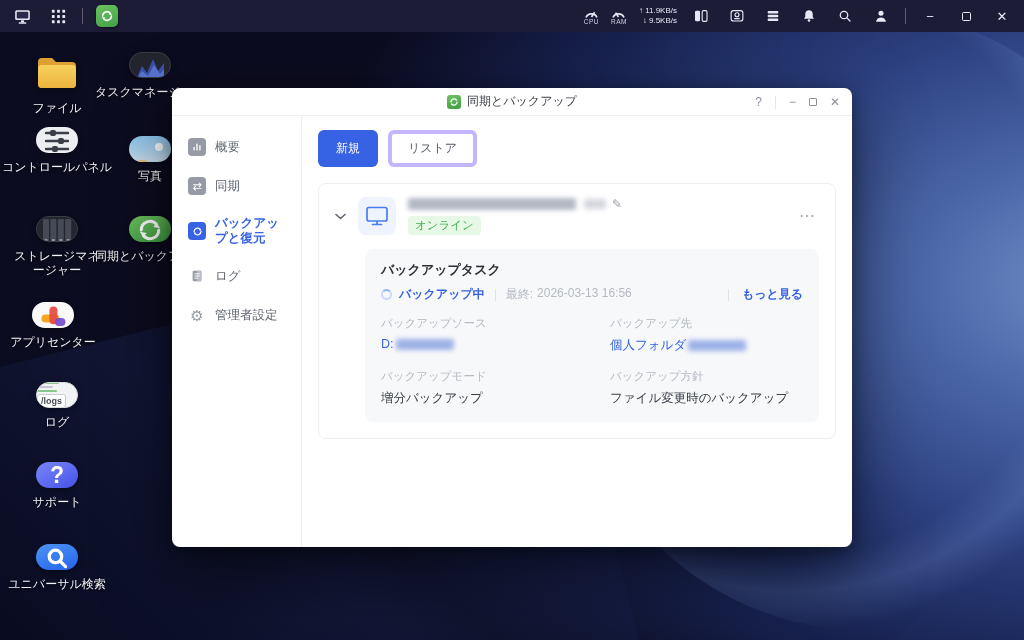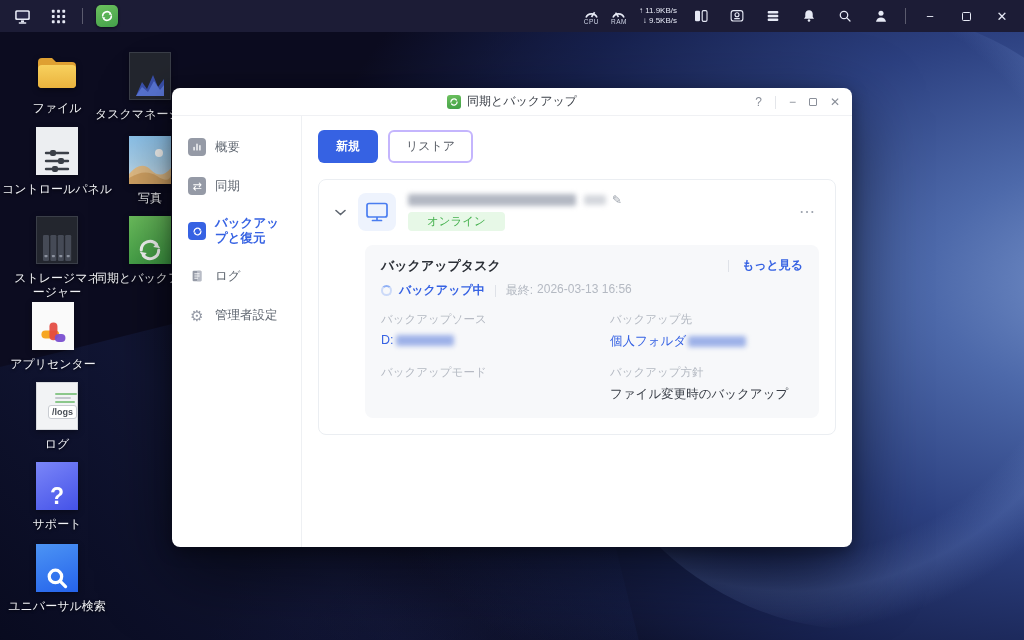--- a/index.html
+++ b/index.html
@@ -30,21 +30,21 @@
   .tb-app-tile { width:22px; height:22px; border-radius:5px; background:linear-gradient(160deg,#6cc15e,#43a04a);
     display:flex; align-items:center; justify-content:center; box-shadow:0 1px 3px rgba(0,0,0,.5); }
   .gauge { display:flex; flex-direction:column; align-items:center; line-height:1; cursor:pointer; }
   .gauge-label { font-size:6.5px; letter-spacing:.5px; color:#cfd4e6; margin-top:1px; }
   .net { display:flex; flex-direction:column; justify-content:center; font-size:8px; line-height:10px; color:#e6e9f5; cursor:pointer; white-space:nowrap;align-items:flex-end; }
   .winctl { font-size:13px; color:#e6e9f5; line-height:1; }
   .maxbox { display:inline-block; width:9px; height:9px; border:1.5px solid #e6e9f5; border-radius:1.5px; }
 
   
   .dicon { position:absolute; width:90px; display:flex; flex-direction:column; align-items:center; z-index:5; cursor:pointer; }
-  .tile { width:42px; height:48px; border-radius:0; display:flex; align-items:flex-end; justify-content:center;
+  .tile { width:42px; height:26px; border-radius:14px; display:flex; align-items:flex-start; justify-content:center;
     box-shadow:0 2px 6px rgba(0,0,0,.35); position:relative; overflow:hidden; }
   .dlabel { margin-top:7px; font-size:12px; color:#f2f3f7; text-shadow:0 1px 3px rgba(0,0,0,.85); text-align:center; line-height:14px; }
   .nowrap { white-space:nowrap; }
   .tile-dark { background:#23262e; border:1px solid #3a3e48; }
   .tile-light { background:#eceef1; }
   .tile-photos { background:linear-gradient(180deg,#8ec6f0 0%,#abd2ec 55%,#cfe2ef 100%); }
   .tile-green { background:linear-gradient(165deg,#6ec25f,#3f9e45); }
   .tile-white { background:#fafafa; }
   .tile-logs { background:#f2f3f5; border:1px solid #d8dade; flex-direction:column; gap:2px; }
   .tile-support { background:linear-gradient(150deg,#7b86f8,#4452e8); color:#fff; font-size:23px; font-weight:bold; }
@@ -69,38 +69,38 @@
   .sidebar { width:130px; flex:0 0 130px; border-right:1px solid #eef0f3; padding:16px 10px; display:flex; flex-direction:column; gap:9px; }
   .side-item { display:flex; align-items:center; gap:9px; padding:6px 6px; border-radius:6px; font-size:12.5px; color:#5f6670; cursor:pointer; line-height:15px; }
   .side-item.active { color:#3662e3; font-weight:bold; }
   .side-ico { width:18px; height:18px; flex:0 0 18px; border-radius:4px; display:flex; align-items:center; justify-content:center; font-size:11px; color:#fff; }
   .ico-gray { background:#959aa6; }
   .ico-blue { background:#3662e3; }
   .ico-plain { color:#959aa6; font-size:15px; background:none; }
 
   .content { flex:1; padding:14px 16px; position:relative; }
   .btnrow { display:flex; gap:10px; margin-bottom:16px; }
-  .btn-primary { background:#3662e3; color:#fff; border:none; border-radius:6px; font-size:12px; padding:6px 18px; cursor:pointer;font-weight:bold; }
-  .btn-ghost { background:#fff; color:#555a63; border:2px solid #c4b5fd; border-radius:6px; font-size:12px; padding:6px 16px; cursor:pointer; }
+  .btn-primary { background:#3662e3; color:#fff; border:none; border-radius:6px; font-size:12px; padding:6px 18px; cursor:pointer; }
+  .btn-ghost { background:#fff; color:#555a63; border:4px solid #c4b5fd; border-radius:6px; font-size:12px; padding:6px 16px; cursor:pointer; }
 
   .card { border:1px solid #ebeef2; border-radius:8px; padding:13px 16px 16px; }
   .card-head { display:flex; align-items:center; }
   .chev { margin-right:12px; display:flex; cursor:pointer; }
   .dev-tile { width:38px; height:38px; border-radius:8px; background:#eef3fd; display:flex; align-items:center; justify-content:center; margin-right:12px; }
   .dev-info { flex:1; display:flex; flex-direction:column; gap:5px; }
   .dev-name-row { display:flex; align-items:center; gap:6px; }
   .redact { display:inline-block; border-radius:2px; filter:blur(2.6px); }
   .name-redact { width:168px; height:12px; background:#b3b8c3; }
   .name-redact2 { width:22px; height:10px; background:#d4d7dd; margin-left:2px; }
   .edit-ico { color:#9aa0aa; font-size:12px; cursor:pointer; }
-  .badge { align-self:flex-start; background:#e7f8e7; color:#45b14e; font-size:11.5px; padding:2px 19px; border-radius:4px; }
+  .badge { align-self:flex-start; background:#e7f8e7; color:#45b14e; font-size:11.5px; padding:2px 7px; border-radius:4px; }
   .more-btn { background:none; border:none; color:#a0a6b0; font-size:16px; line-height:1; cursor:pointer; padding:2px 4px; }
 
   .panel { margin:14px 0 0 30px; background:#f7f8fa; border-radius:8px; padding:12px 16px 15px; }
-  .panel-head { display:flex; align-items:flex-start; justify-content:space-between; margin-bottom:13px;gap:40px; }
+  .panel-head { display:flex; align-items:flex-end; justify-content:space-between; margin-bottom:13px;gap:40px; }
   .panel-title { font-size:13px; font-weight:bold; color:#2b2f36; }
   .status-row { display:flex; align-items:center; gap:7px; margin-top:7px; }
   .spinner { width:11px; height:11px; border-radius:50%; border:2px solid #ccdaf8; border-top-color:#8fb0f5; }
   .status-text { color:#3662e3; font-size:12px; font-weight:bold; }
   .vsep { width:1px; height:12px; background:#dfe2e8; margin:0 3px; }
   .last { color:#b4b9c2; font-size:12px; display:flex; gap:4px; }
   .panel-links { display:flex; align-items:center; gap:10px; }
   .plink { color:#3662e3; font-size:12px; font-weight:bold; cursor:pointer; white-space:nowrap; }
 
   .fields { display:grid; grid-template-columns:1fr 1fr; gap:15px 36px; }
@@ -492,20 +492,21 @@
               </div>
               <div class="field">
                 <div class="flabel">バックアップ先</div>
                 <div class="fvalue link">
                   <span>個人フォルダ</span>
                   <span class="redact blue-redact"></span>
                 </div>
               </div>
               <div class="field">
                 <div class="flabel">バックアップモード</div>
+                <div class="fvalue">増分バックアップ</div>
               </div>
               <div class="field">
                 <div class="flabel">バックアップ方針</div>
                 <div class="fvalue">ファイル変更時のバックアップ</div>
               </div>
             </div>
           </div>
         </div>
       </main>
     </div>

